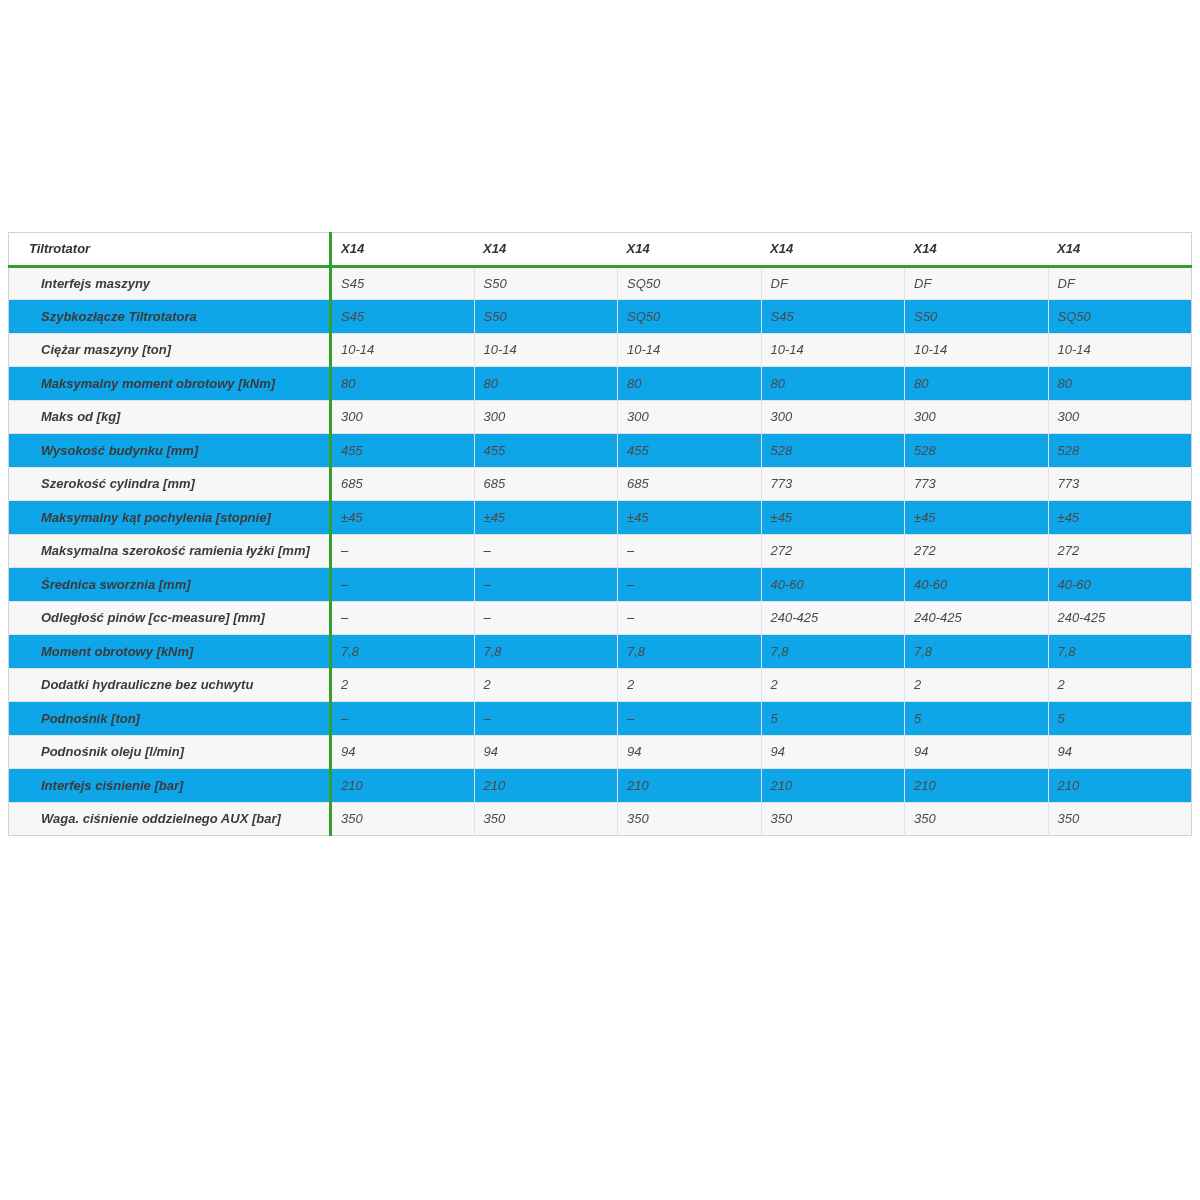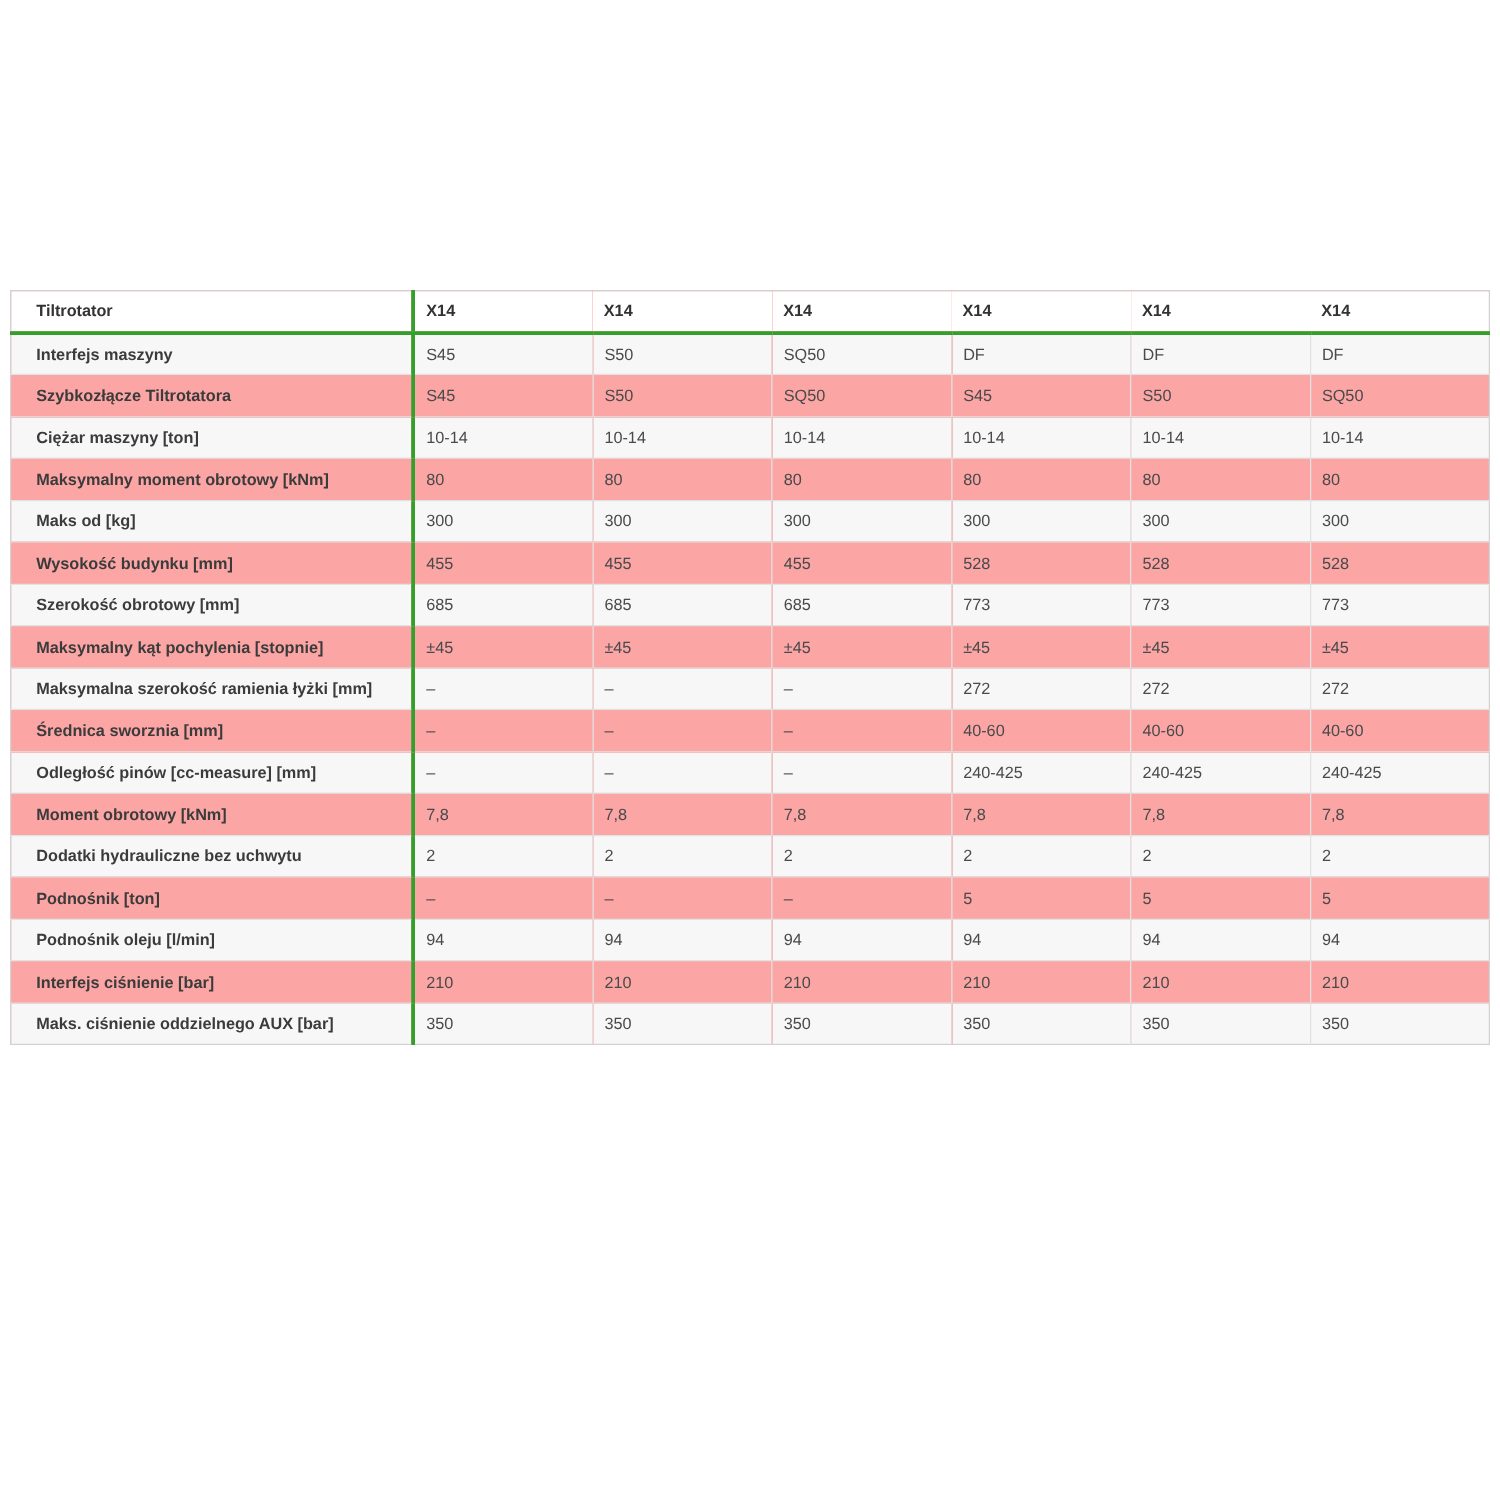--- a/index.html
+++ b/index.html
@@ -22,22 +22,23 @@
   .table-wrap {
     position: absolute;
     top: 232px;
     left: 8px;
     width: 1184px;
   }
   table.spec {
     border-collapse: collapse;
     table-layout: fixed;
     width: 100%;
-    background: #fca5a5;
+    background: #0ea5e9;
     border: 1px solid var(--border-outer);
+    font-style: italic;
   }
   table.spec th, table.spec td {
     box-sizing: border-box;
     font-size: 13px;
     line-height: 15px;
     text-align: left;
     vertical-align: middle;
     height: 33.5px;
     padding: 0 4px 0 9px;
     white-space: nowrap;
@@ -58,21 +59,21 @@
     border-left: none;
     margin-left: 32px;
   }
   thead th.datahead.first {
     border-left: 3px solid var(--accent);
   }
   
   tbody th.rowlabel {
     font-weight: 700;
     color: var(--label-color);
-    padding-left: 20px;
+    padding-left: 32px;
   }
   tbody td {
     font-weight: 400;
     color: var(--value-color);
     border-left: 1px solid var(--border-inner);
   }
   tbody td.firstdata {
     border-left: 3px solid var(--accent);
   }
   tbody tr + tr th, tbody tr + tr td {
@@ -156,21 +157,21 @@
         <tr>
           <th class="rowlabel">Wysokość budynku [mm]</th>
           <td class="firstdata">455</td>
           <td>455</td>
           <td>455</td>
           <td>528</td>
           <td>528</td>
           <td>528</td>
         </tr>
         <tr>
-          <th class="rowlabel">Szerokość obrotowy [mm]</th>
+          <th class="rowlabel">Szerokość cylindra [mm]</th>
           <td class="firstdata">685</td>
           <td>685</td>
           <td>685</td>
           <td>773</td>
           <td>773</td>
           <td>773</td>
         </tr>
         <tr>
           <th class="rowlabel">Maksymalny kąt pochylenia [stopnie]</th>
           <td class="firstdata">±45</td>
@@ -246,21 +247,21 @@
         <tr>
           <th class="rowlabel">Interfejs ciśnienie [bar]</th>
           <td class="firstdata">210</td>
           <td>210</td>
           <td>210</td>
           <td>210</td>
           <td>210</td>
           <td>210</td>
         </tr>
         <tr>
-          <th class="rowlabel">Maks. ciśnienie oddzielnego AUX [bar]</th>
+          <th class="rowlabel">Waga. ciśnienie oddzielnego AUX [bar]</th>
           <td class="firstdata">350</td>
           <td>350</td>
           <td>350</td>
           <td>350</td>
           <td>350</td>
           <td>350</td>
         </tr>
       </tbody>
   </table>
 </div>

